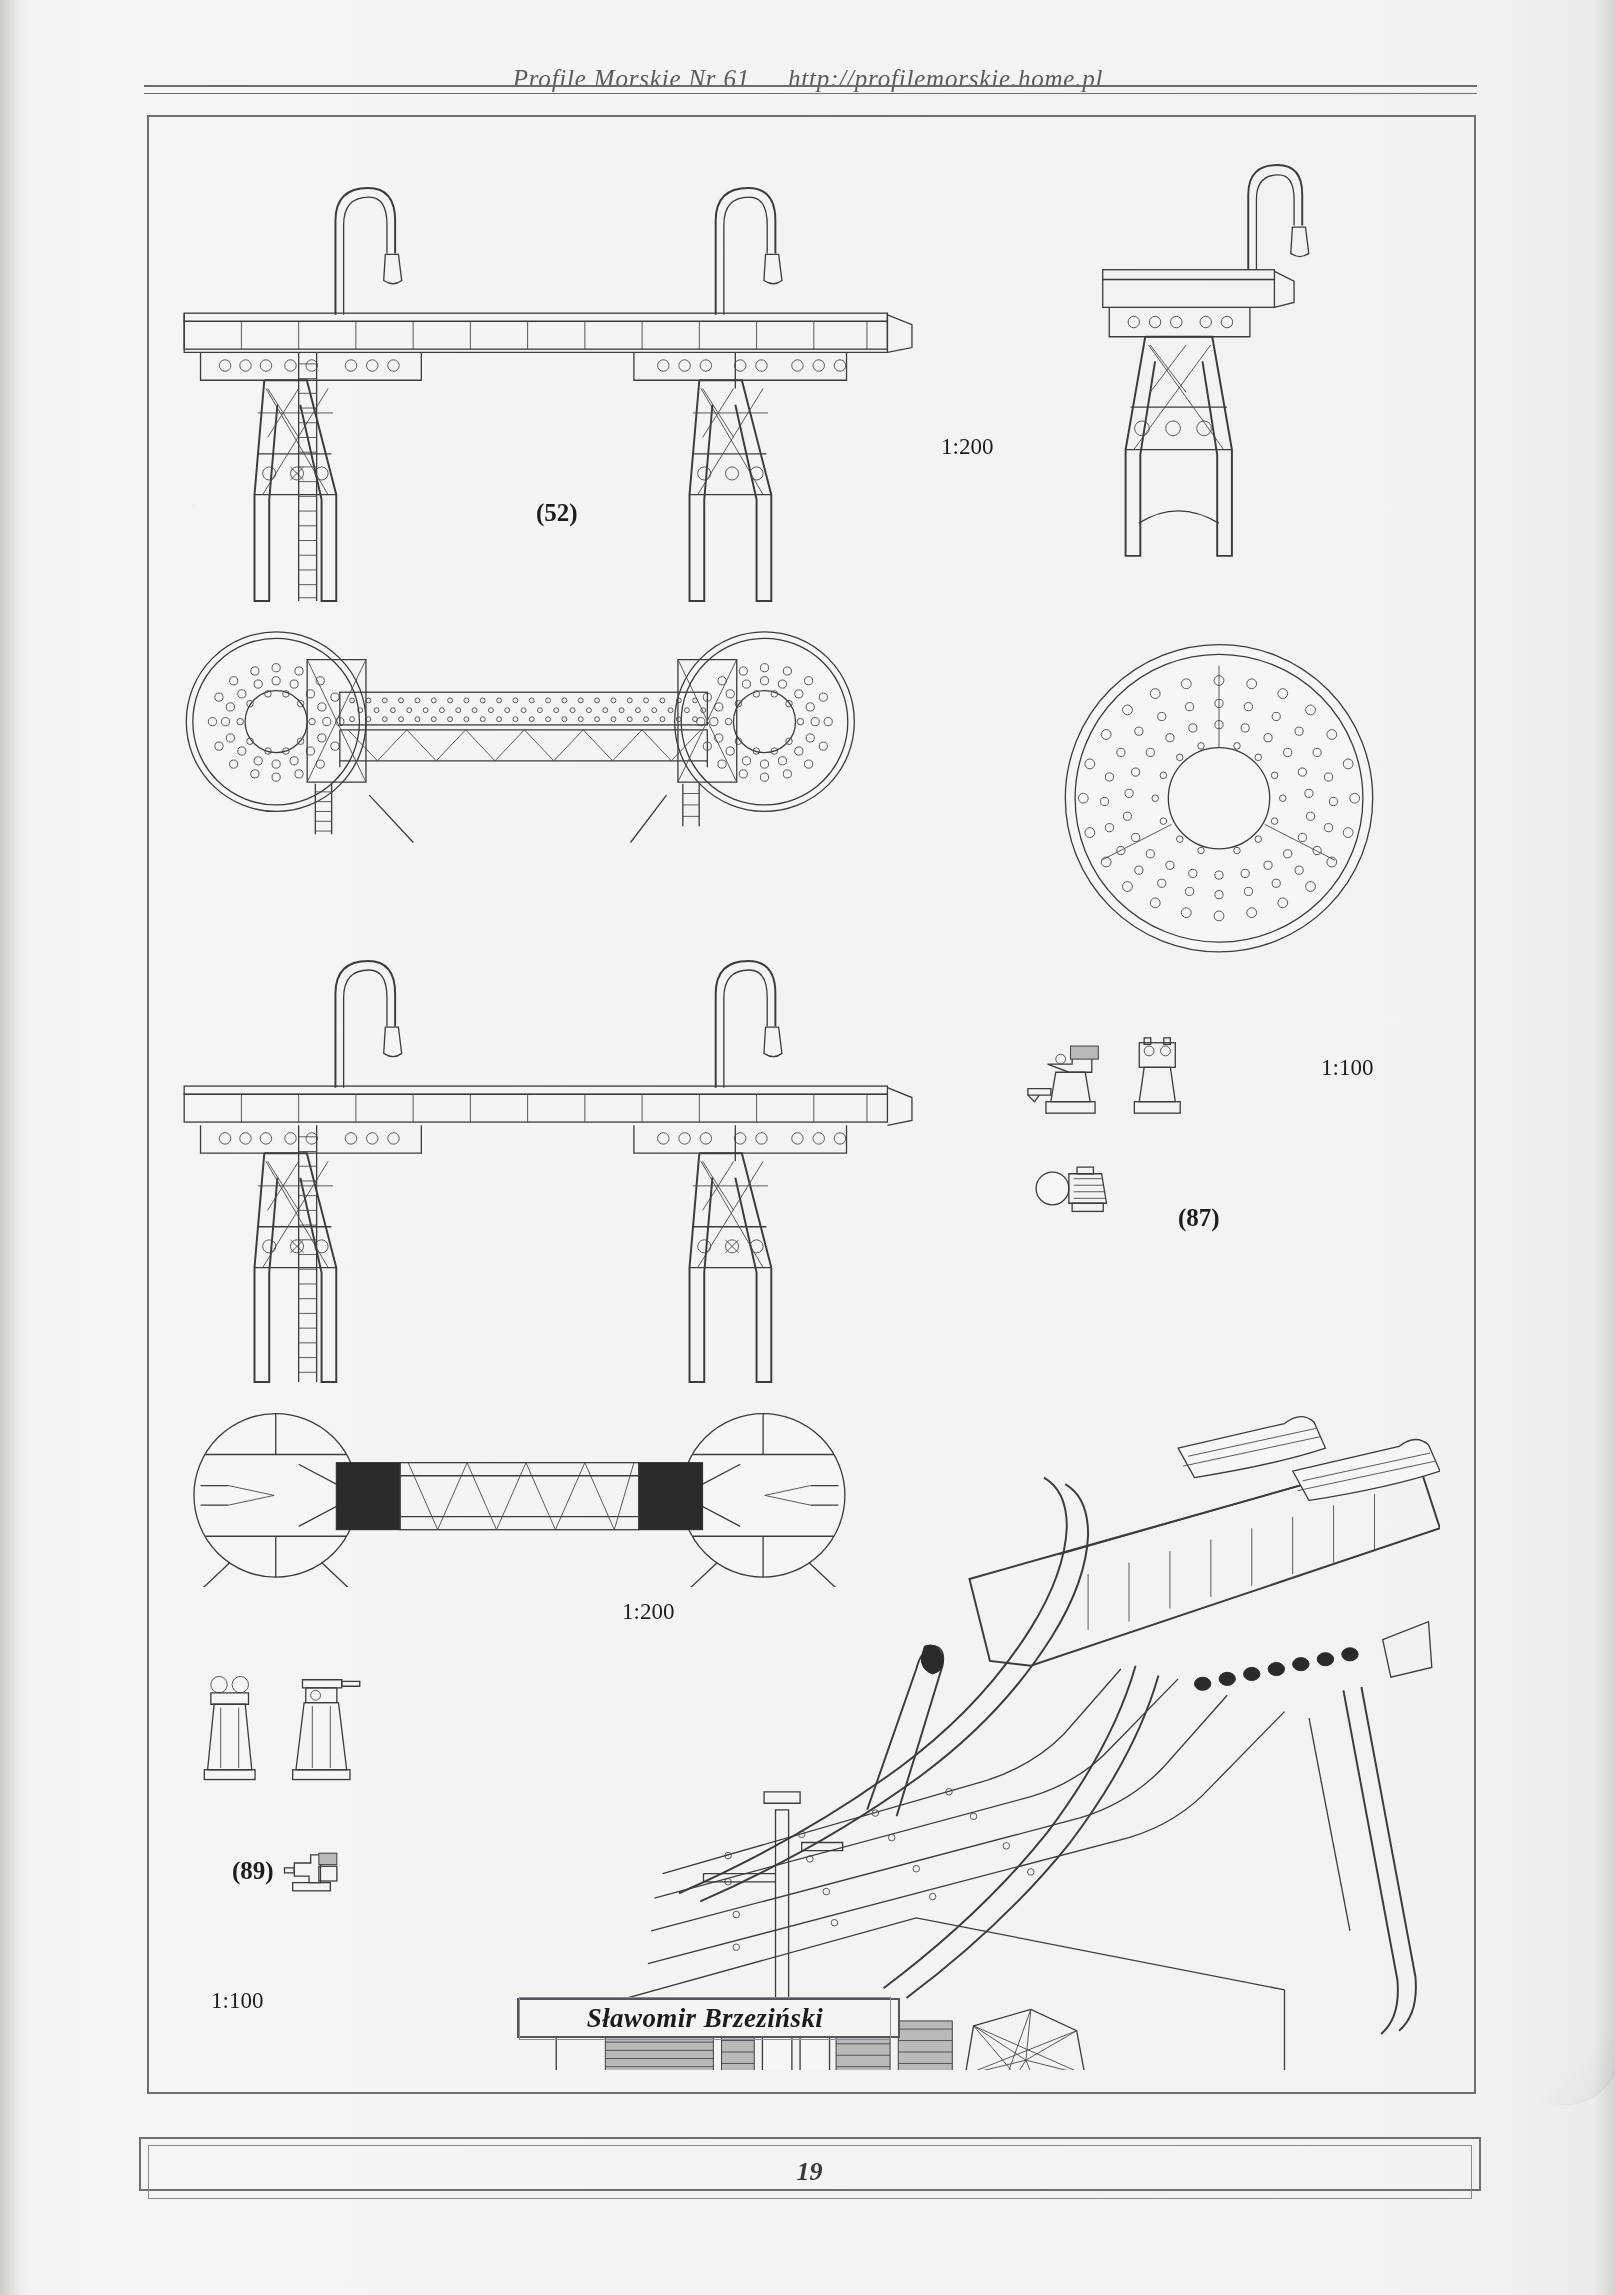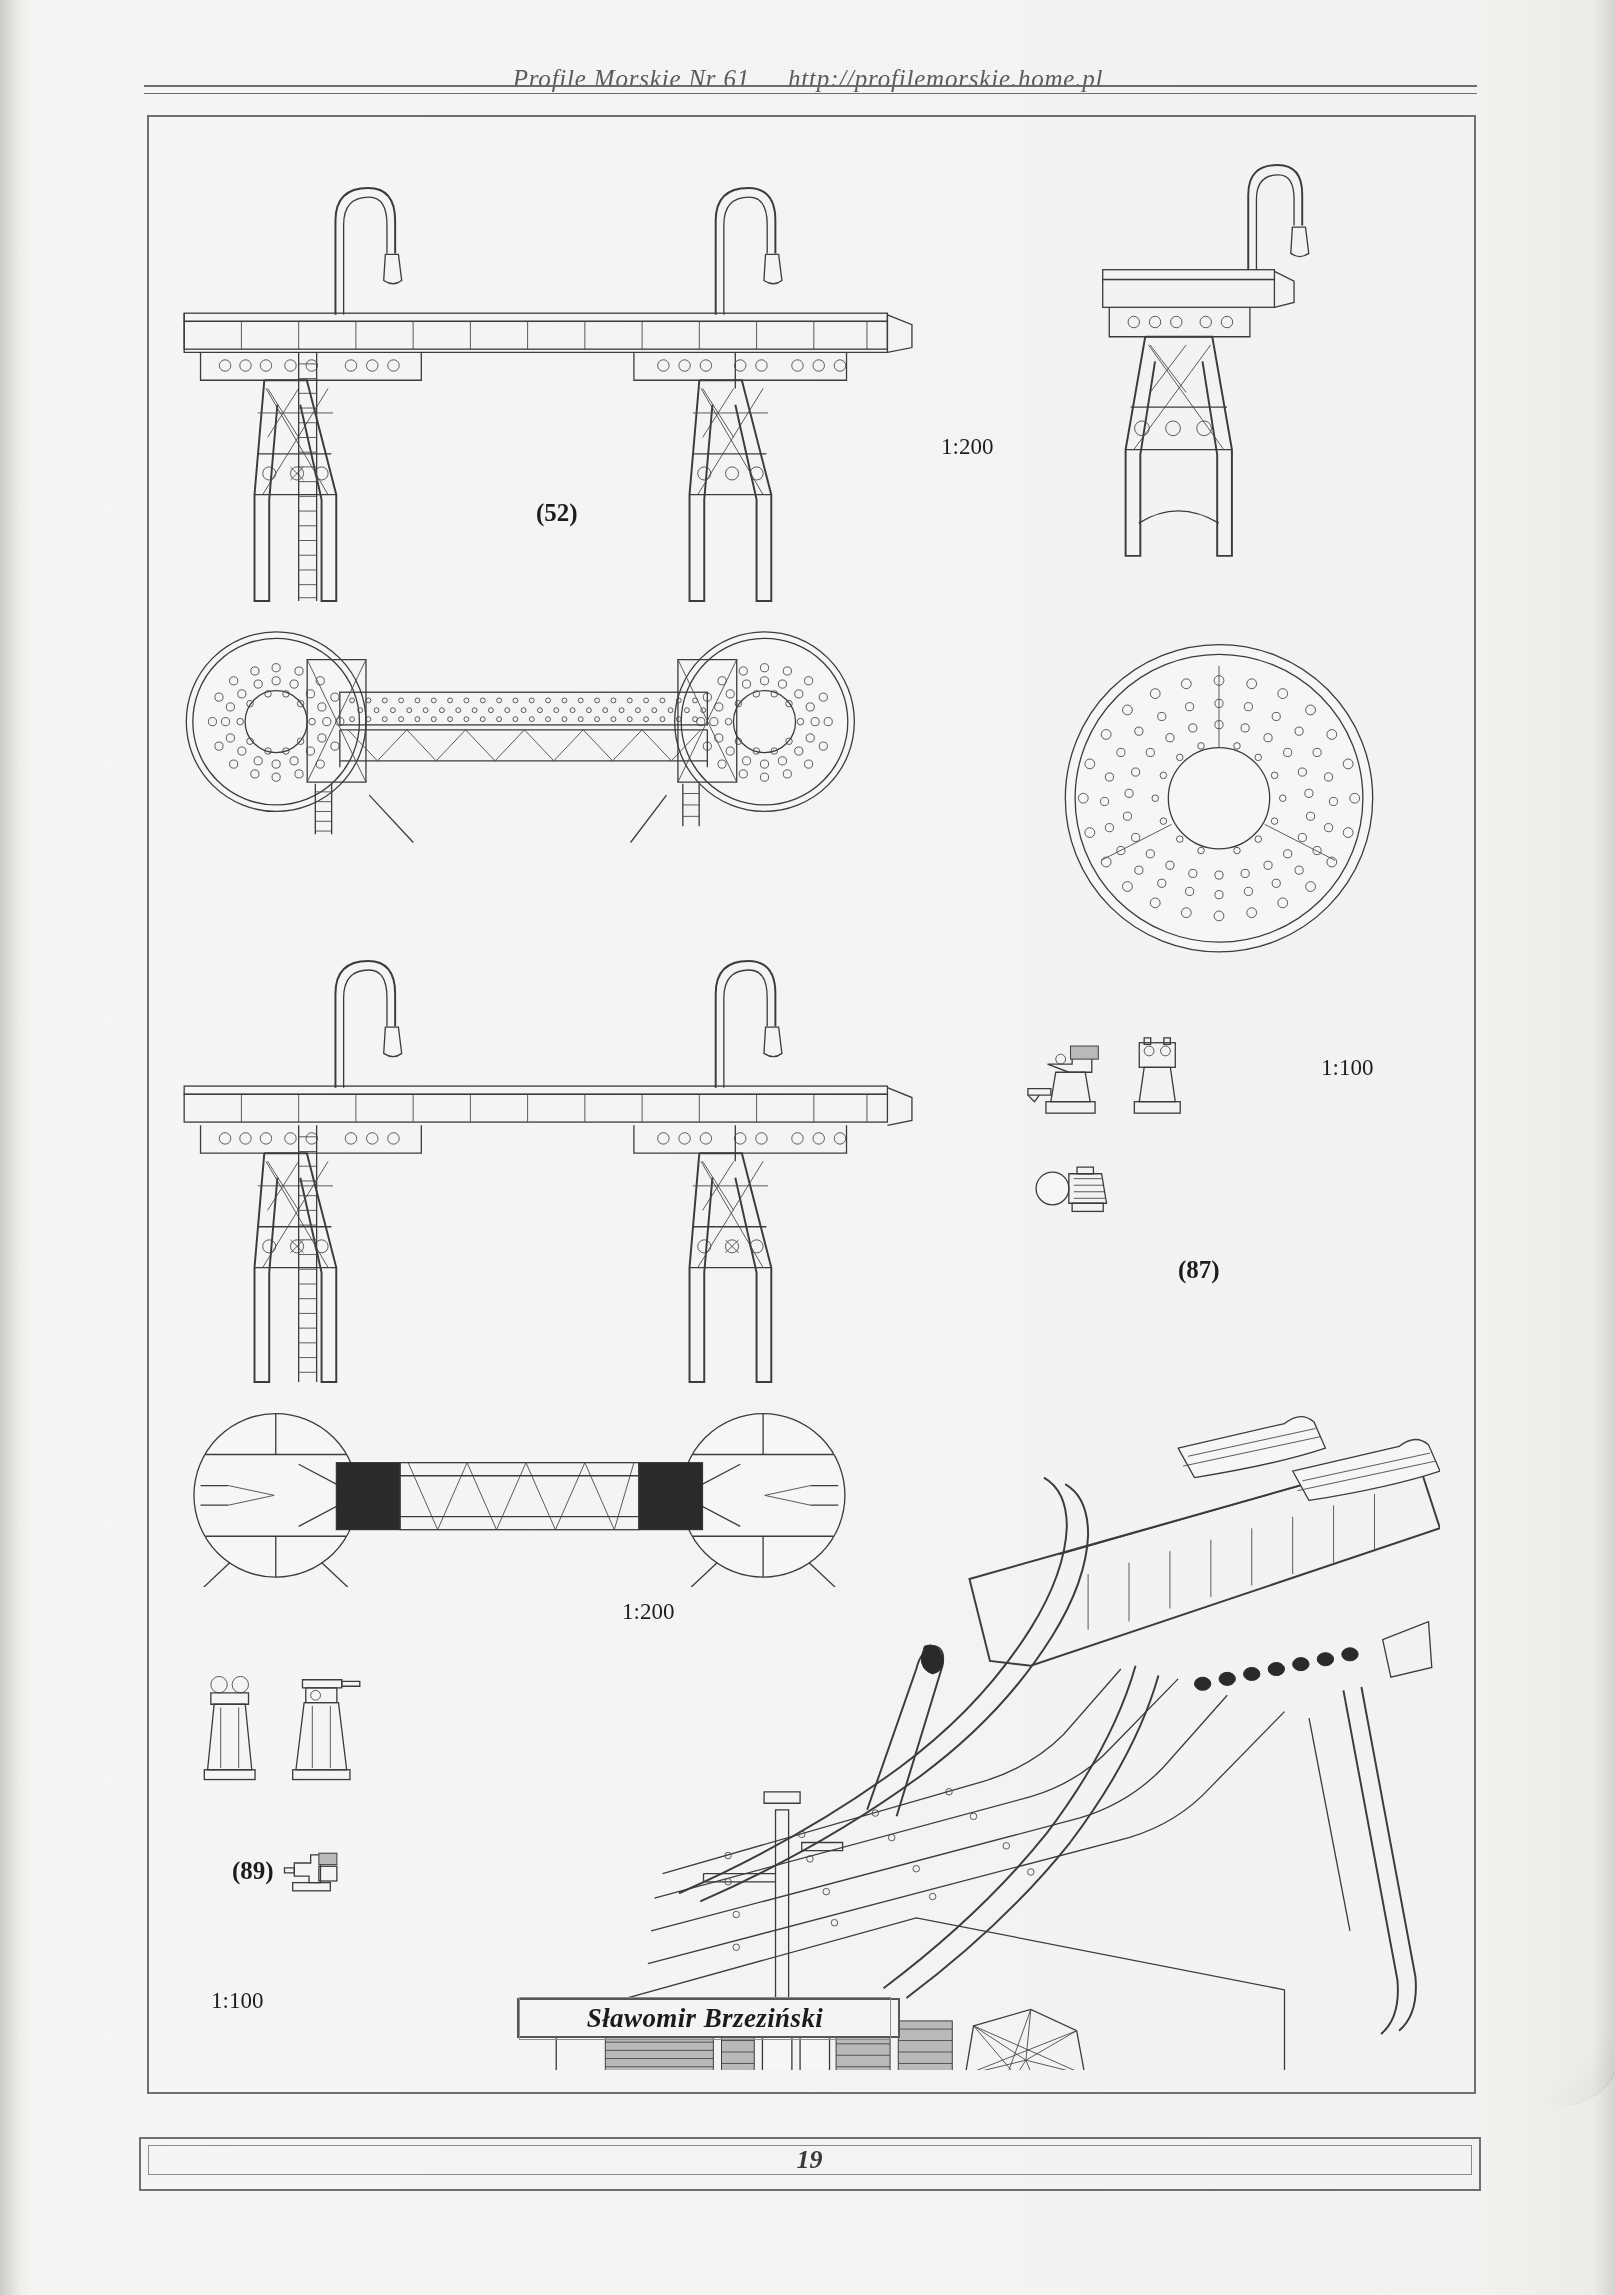--- a/index.html
+++ b/index.html
@@ -75,21 +75,21 @@
     left: 139px;
     top: 2137px;
     width: 1342px;
     height: 54px;
     border: 2.5px solid #6f6f6f;
     box-sizing: border-box;
   }
   .footer-inner {
     position: absolute;
     left: 6.5px; top: 5.7px;
-    width: 1324px; height: 30px;
+    width: 1324px; height: 54px;
     border: 0.8px solid #8a8a8a;
     box-sizing: border-box;
     display: flex;
     align-items: center;
     justify-content: center;
   }
   .page-num {
     font-family: "Liberation Serif", serif;
     font-style: italic;
     font-weight: bold;
@@ -671,21 +671,21 @@
   <g>
     <circle class="fillw" cx="36" cy="218" r="20"></circle>
     <path class="ln" d="M 56 200 L 96 200 L 102 236 L 56 236 Z"></path>
     <path class="ln" d="M 66 192 L 86 192 L 86 200 L 66 200 Z"></path>
     <rect class="ln" x="60" y="236" width="38" height="10"></rect>
     <path class="lnthin" d="M 62 206 L 96 206 M 62 214 L 98 214 M 62 222 L 100 222 M 62 230 L 100 230"></path>
   </g>
 </svg>
 </div>
 <div class="lbl scale" style="left:1321px; top:1055px;">1:100</div>
-<div class="lbl part" style="left:1178px; top:1240px;">(87)</div>
+<div class="lbl part" style="left:1178px; top:1188px;">(87)</div>
 
 <div class="dw" style="left:176px; top:1407px;">
 <svg width="785" height="180" viewBox="0 0 960 220">
 
   <path class="fillw" d="M 122 8 A 100 100 0 1 0 122 208 A 100 100 0 1 0 122 8 Z"></path>
   <path class="ln" d="M 36 58 L 208 58 M 36 158 L 208 158"></path>
   <path class="ln" d="M 122 8 L 122 58 M 122 158 L 122 208"></path>
   <path class="ln" d="M 150 70 L 222 108 L 150 146"></path>
   <rect class="fillk" x="196" y="68" width="78" height="82"></rect>
   <path class="ln" d="M 30 96 L 64 96 M 30 120 L 64 120"></path>

